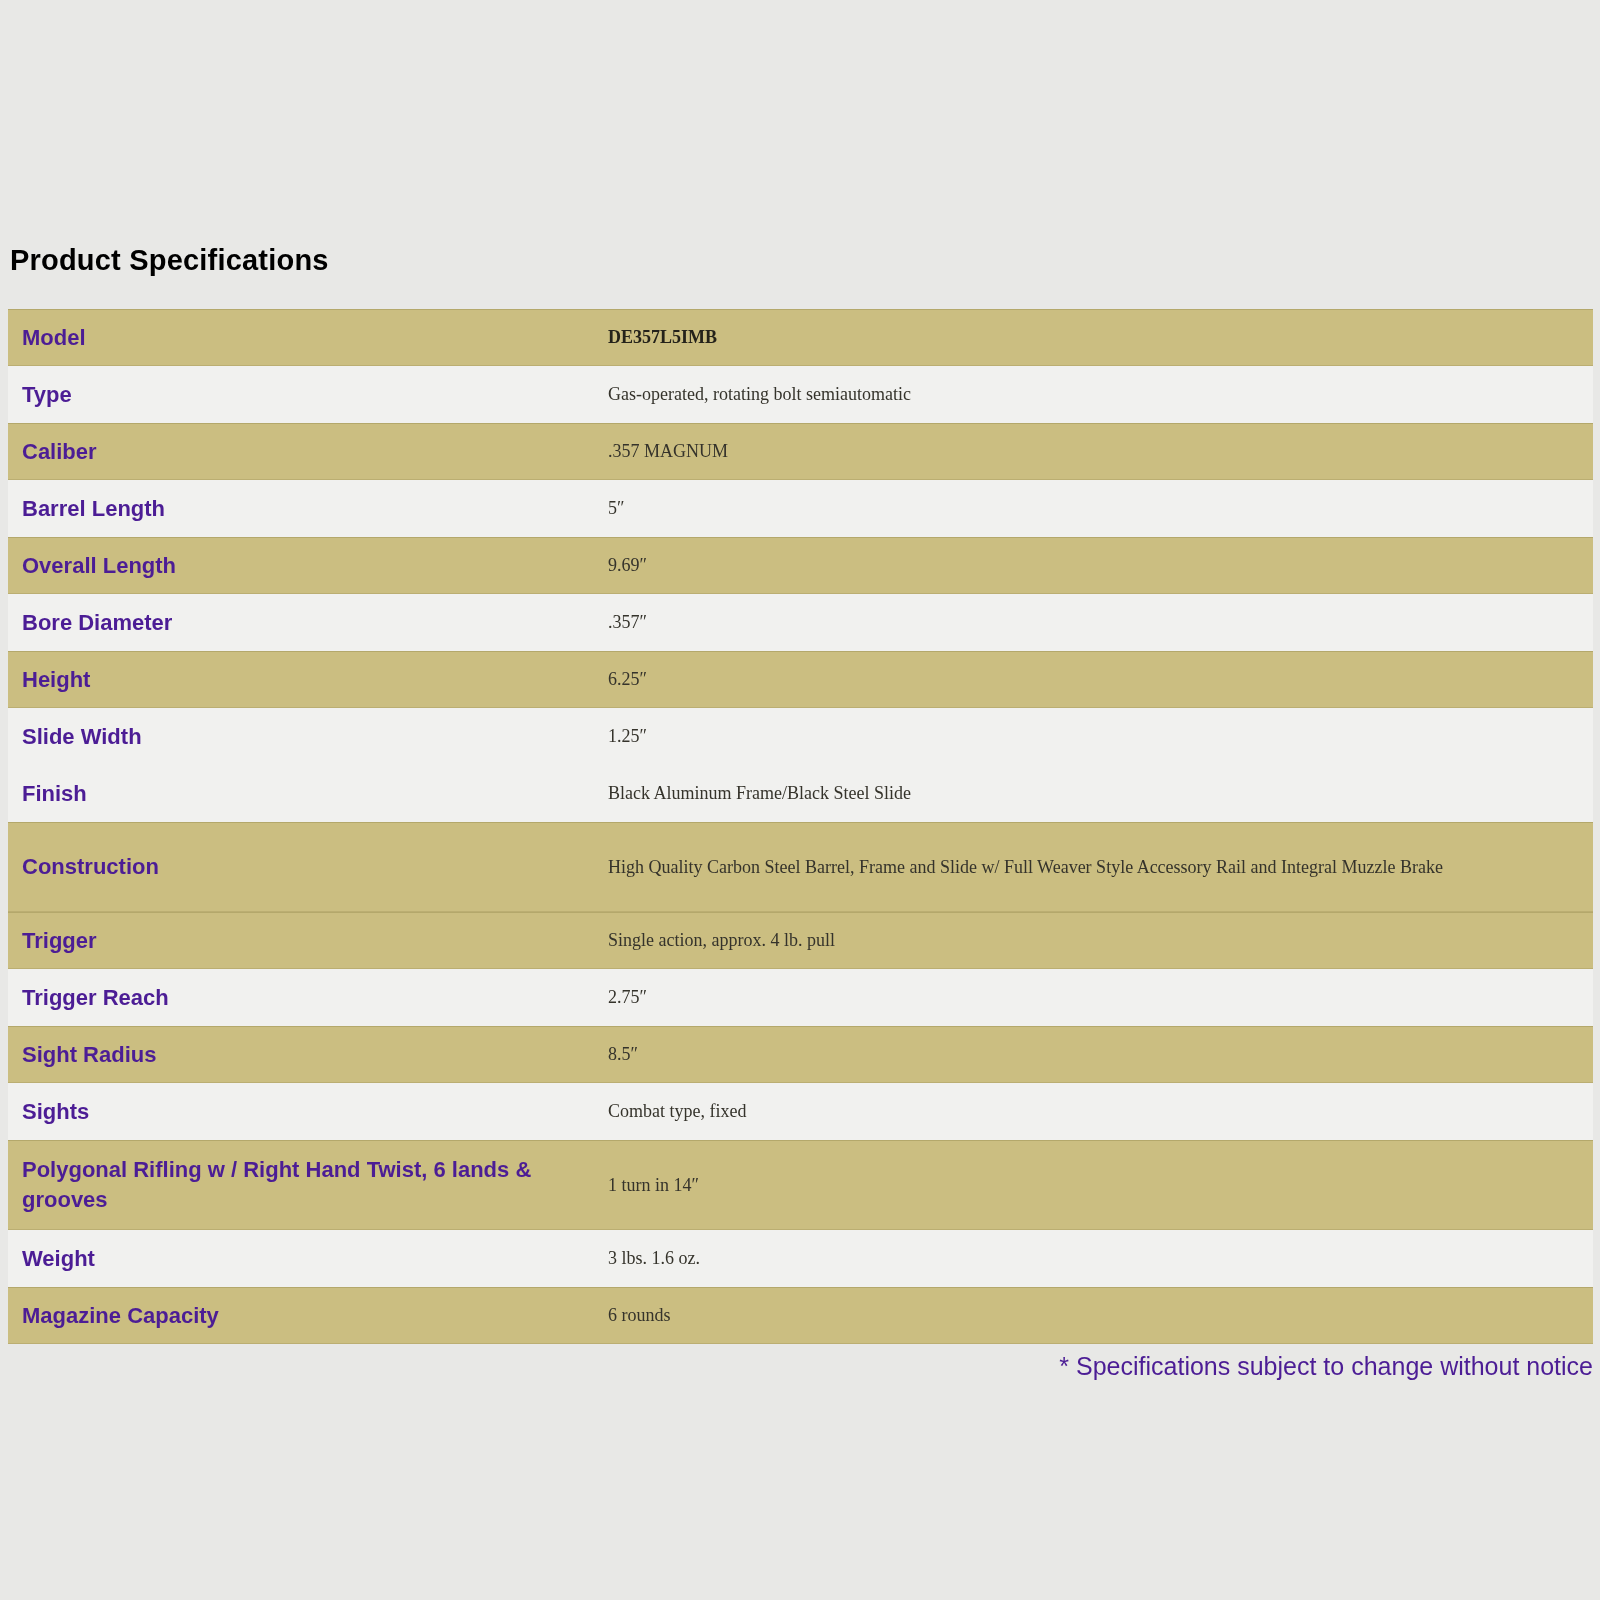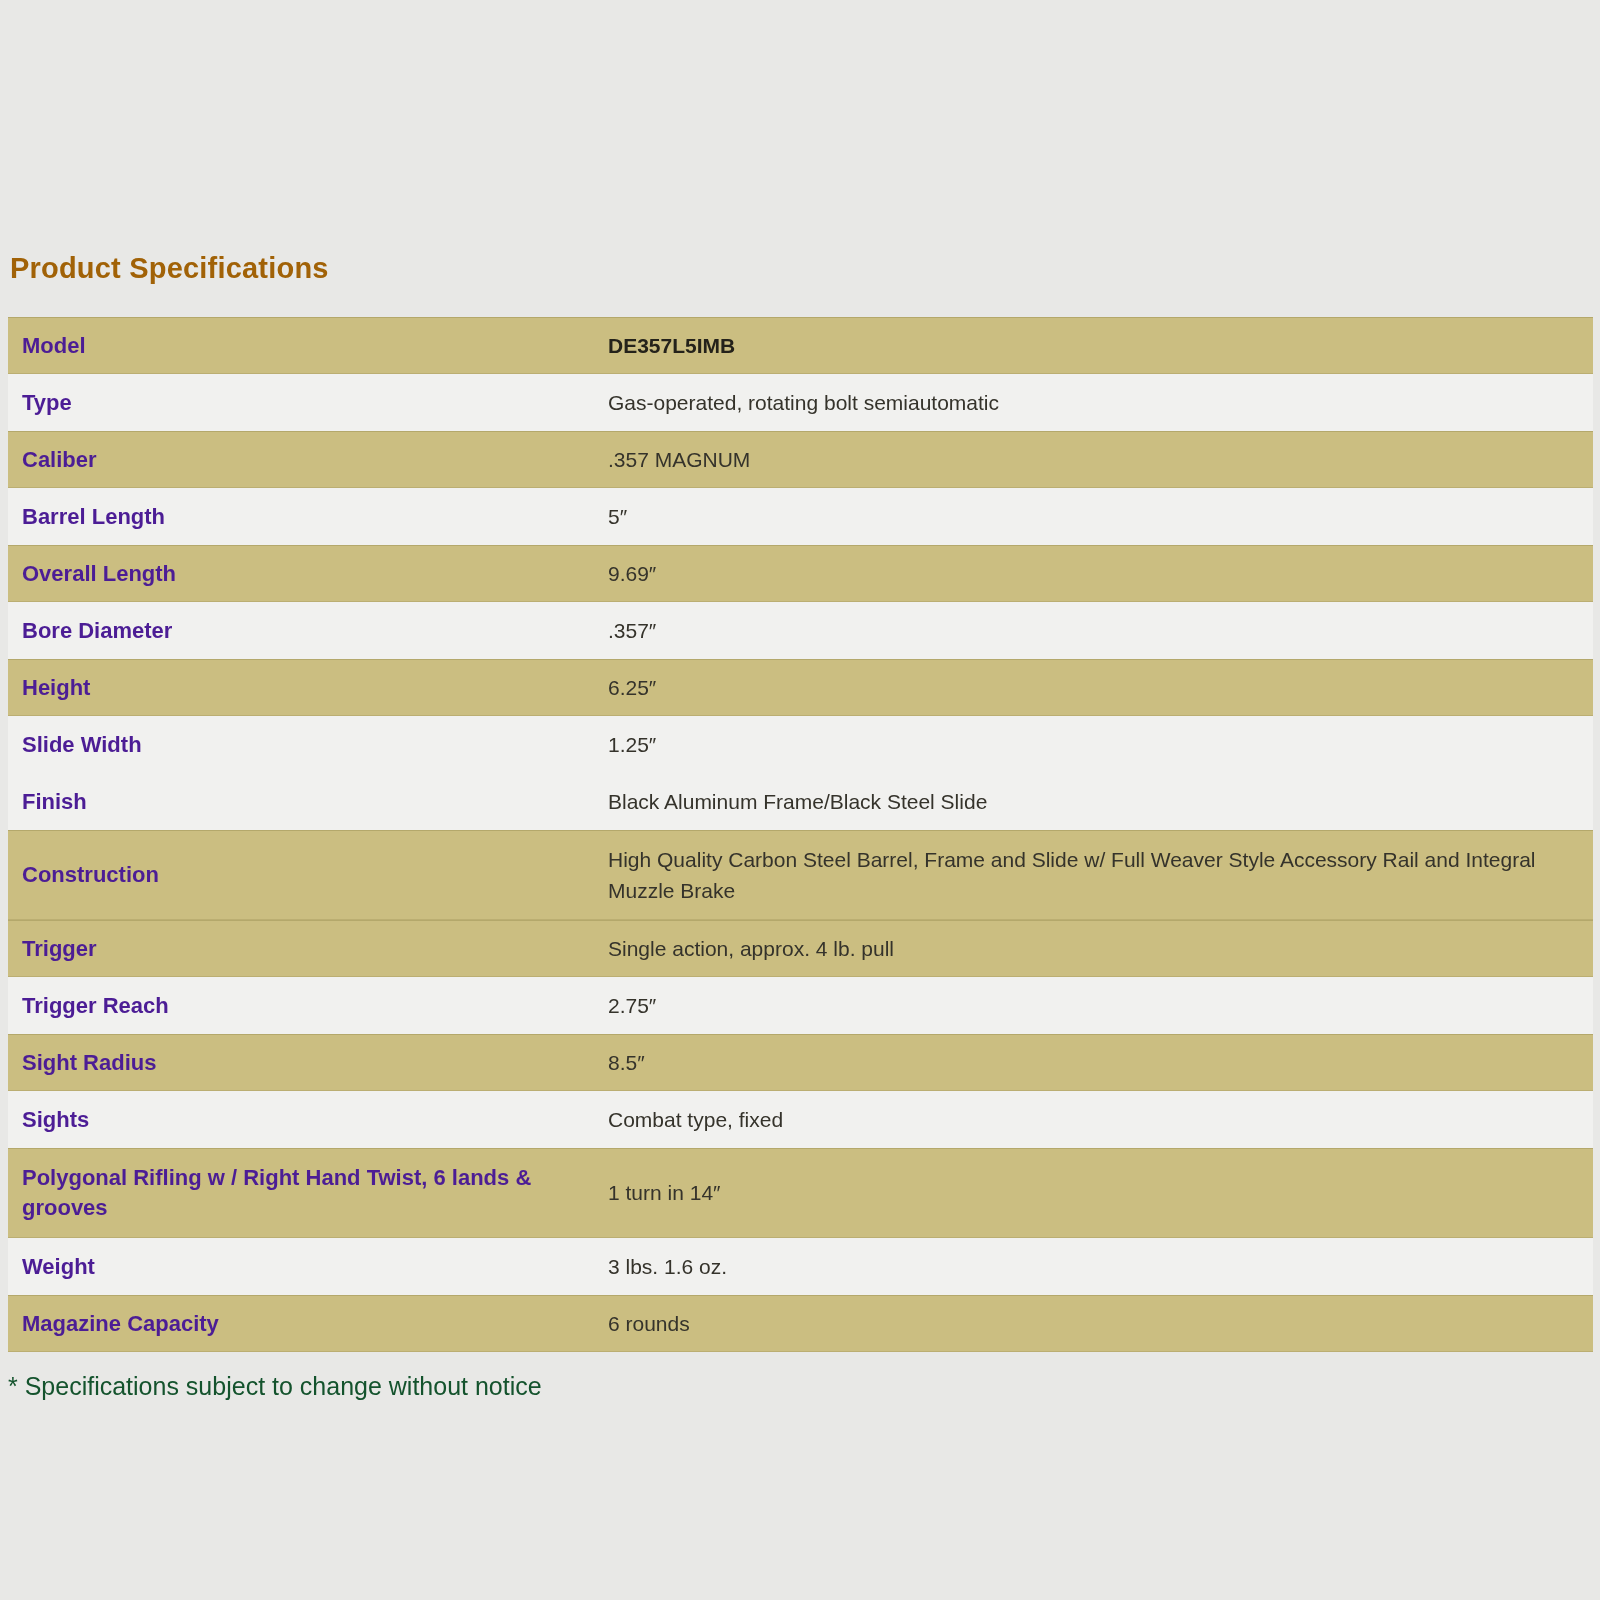--- a/index.html
+++ b/index.html
@@ -12,24 +12,24 @@
     position: relative;
     width: 1600px;
     height: 1600px;
     background: #e8e8e6;
     overflow: hidden;
   }
   .content {
     padding-top: 240px;
   }
   .page-title {
-    margin: 12px 0 0 10px;
+    margin: 4px 0 0 10px;
     font-size: 29px;
     font-weight: bold;
-    color: #a16207;
+    color: #000000;
     letter-spacing: 0.2px;
   }
   .spec-table {
     margin: 32px 7px 0 8px;
     width: 1585px;
   }
   .spec-row {
     display: flex;
     align-items: center;
     min-height: 57px;
@@ -53,35 +53,36 @@
     padding: 6px 10px 6px 14px;
     font-size: 22px;
     font-weight: bold;
     color: #4c1d95;
     line-height: 1.35;
   }
   .spec-value {
     box-sizing: border-box;
     flex: 1 1 auto;
     padding: 6px 40px 6px 0;
-    font-size: 21px;
+    font-size: 18px;
     font-weight: normal;
     color: #35332b;
     line-height: 1.5;
+    font-family: Liberation Serif, serif;
   }
   .spec-value.bold {
     font-weight: bold;
     color: #24221a;
   }
   .footnote {
     width: 1585px;
-    margin: 20px 7px 0 8px;
-    text-align: left;
+    margin: 8px 7px 0 8px;
+    text-align: right;
     font-size: 25px;
-    color: #14532d;
+    color: #4c1d95;
   }
 </style>
 </head>
 <body>
 
 <div class="page">
   <div class="content">
     <h2 class="page-title">Product Specifications</h2>
 
     <div class="spec-table">

